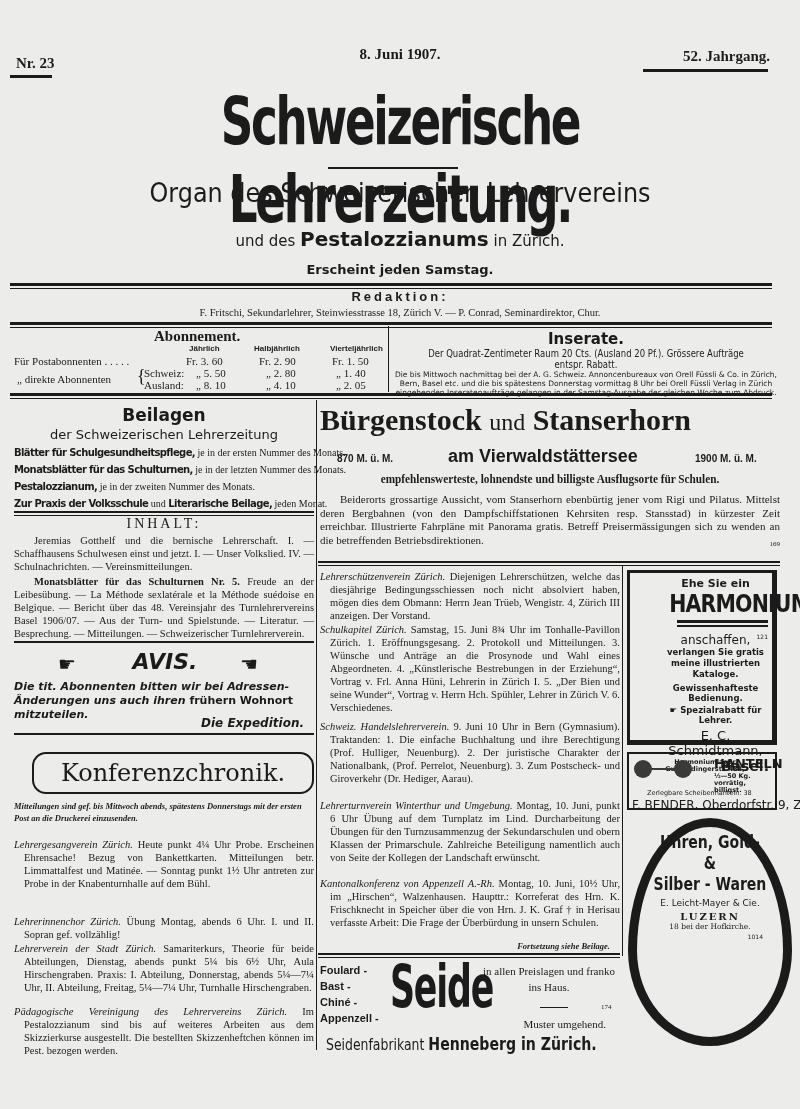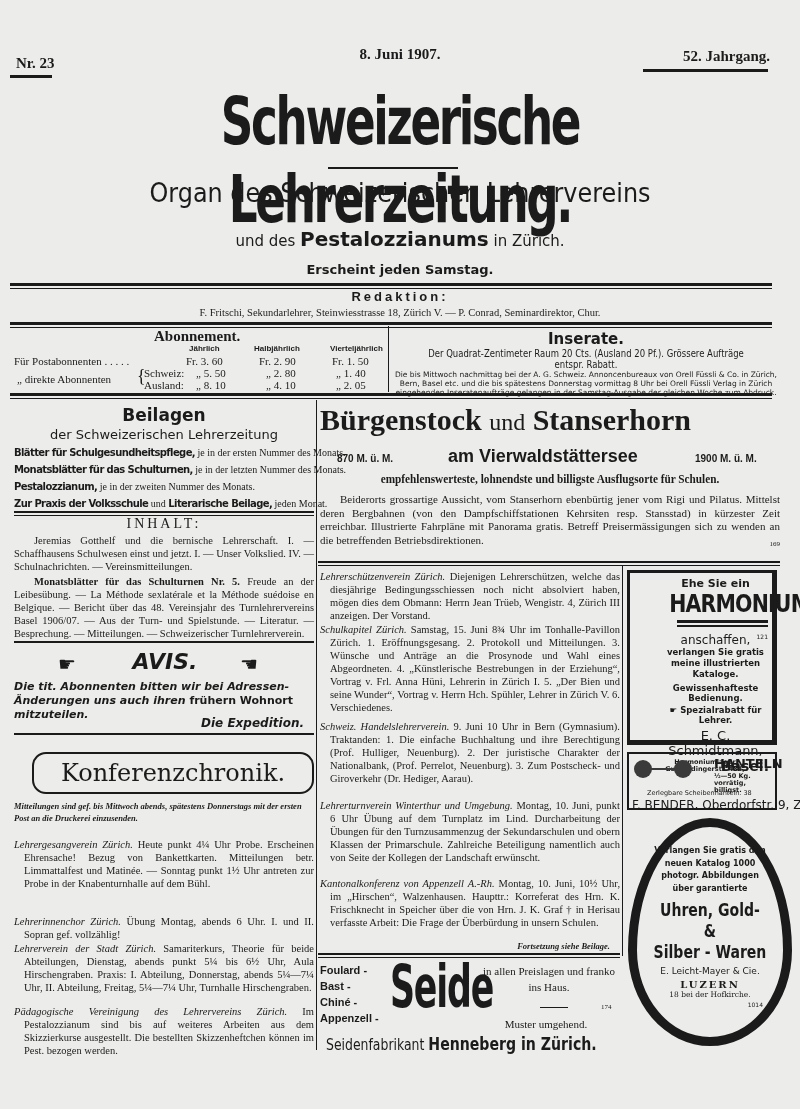--- a/index.html
+++ b/index.html
@@ -193,21 +193,21 @@
   <div class="abs sans" style="left:2px;top:7px;font-size:11px;font-weight:bold;line-height:16px;">
     <div>Foulard -</div>
     <div>Bast -</div>
     <div>Chiné -</div>
     <div>Appenzell -</div>
   </div>
   <div class="abs" style="left:72px;top:-2px;font-family:'DejaVu Sans',sans-serif;font-weight:bold;font-size:58px;transform:scaleX(0.6);transform-origin:left top;letter-spacing:-2px;">Seide</div>
   <div class="abs" style="left:162px;top:8px;width:138px;text-align:center;font-size:11px;line-height:16px;">in allen Preislagen und franko ins Haus.</div>
   <div class="rule" style="left:222px;top:52px;width:28px;height:1px;"></div>
   <div class="abs" style="left:283px;top:48px;font-size:7px;">174</div>
-  <div class="abs" style="left:168px;top:63px;width:120px;text-align:center;font-size:11px;">Muster umgehend.</div>
+  <div class="abs" style="left:168px;top:63px;width:120px;text-align:right;font-size:11px;">Muster umgehend.</div>
   <div class="abs" style="left:8px;top:79px;width:290px;white-space:nowrap;font-family:'DejaVu Sans',sans-serif;font-size:15px;transform:scaleX(0.83);transform-origin:left top;">
     <span>Seidenfabrikant</span>
     <b style="font-size:17px;">Henneberg in Zürich.</b>
   </div>
 </div>
 
 <div class="abs" id="harm">
   <div style="font-size:11px;font-weight:bold;margin-top:4px;">Ehe Sie ein</div>
   <div style="font-size:25px;font-weight:bold;letter-spacing:-1px;transform:scaleX(0.82);line-height:28px;">HARMONIUM</div>
   <div style="height:3px;background:#1b1b1b;margin:2px 4px 2px 18px;"></div>
@@ -227,20 +227,19 @@
   <div class="abs" style="left:5px;top:6px;width:18px;height:18px;border-radius:50%;background:#3a3a3a;"></div>
   <div class="abs" style="left:22px;top:14px;width:24px;height:2px;background:#3a3a3a;"></div>
   <div class="abs" style="left:45px;top:6px;width:18px;height:18px;border-radius:50%;background:#3a3a3a;"></div>
   <div class="abs" style="left:85px;top:2px;font-size:13px;font-weight:bold;">HANTELN</div>
   <div class="abs" style="left:85px;top:19px;width:60px;font-size:6.5px;line-height:7px;font-weight:bold;">½—50 Kg. vorrätig, billigst.</div>
   <div class="abs" style="left:18px;top:35px;font-size:6.5px;"><span>Zerlegbare Scheibenhanteln.</span> <span>38</span></div>
   <div class="abs" style="left:3px;top:44px;font-size:12px;font-weight:normal;white-space:nowrap;">F. BENDER, Oberdorfstr. 9, ZÜRICH I.</div>
 </div>
 
 <div class="abs" id="egg">
-  <div style="margin:18px 14px 0;font-size:8px;font-weight:bold;line-height:12.5px;">Verlangen Sie gratis den neuen Katalog 1000 photogr. Abbildungen über garantierte</div>
   <div style="font-size:18px;font-weight:bold;line-height:21px;margin-top:4px;transform:scaleX(0.78);">Uhren, Gold- &amp;</div>
   <div style="font-size:18px;font-weight:bold;line-height:21px;transform:scaleX(0.78);">Silber - Waren</div>
   <div style="font-size:9px;margin-top:4px;">E. Leicht-Mayer &amp; Cie.</div>
   <div style="font-size:10px;font-weight:bold;letter-spacing:2px;margin-top:3px;font-family:'DejaVu Serif',serif;">LUZERN</div>
   <div style="font-size:7.5px;font-family:'DejaVu Serif',serif;">18 bei der Hofkirche.</div>
   <div style="font-size:6px;text-align:right;padding-right:20px;margin-top:2px;">1014</div>
 </div>
 
 </body></html>

